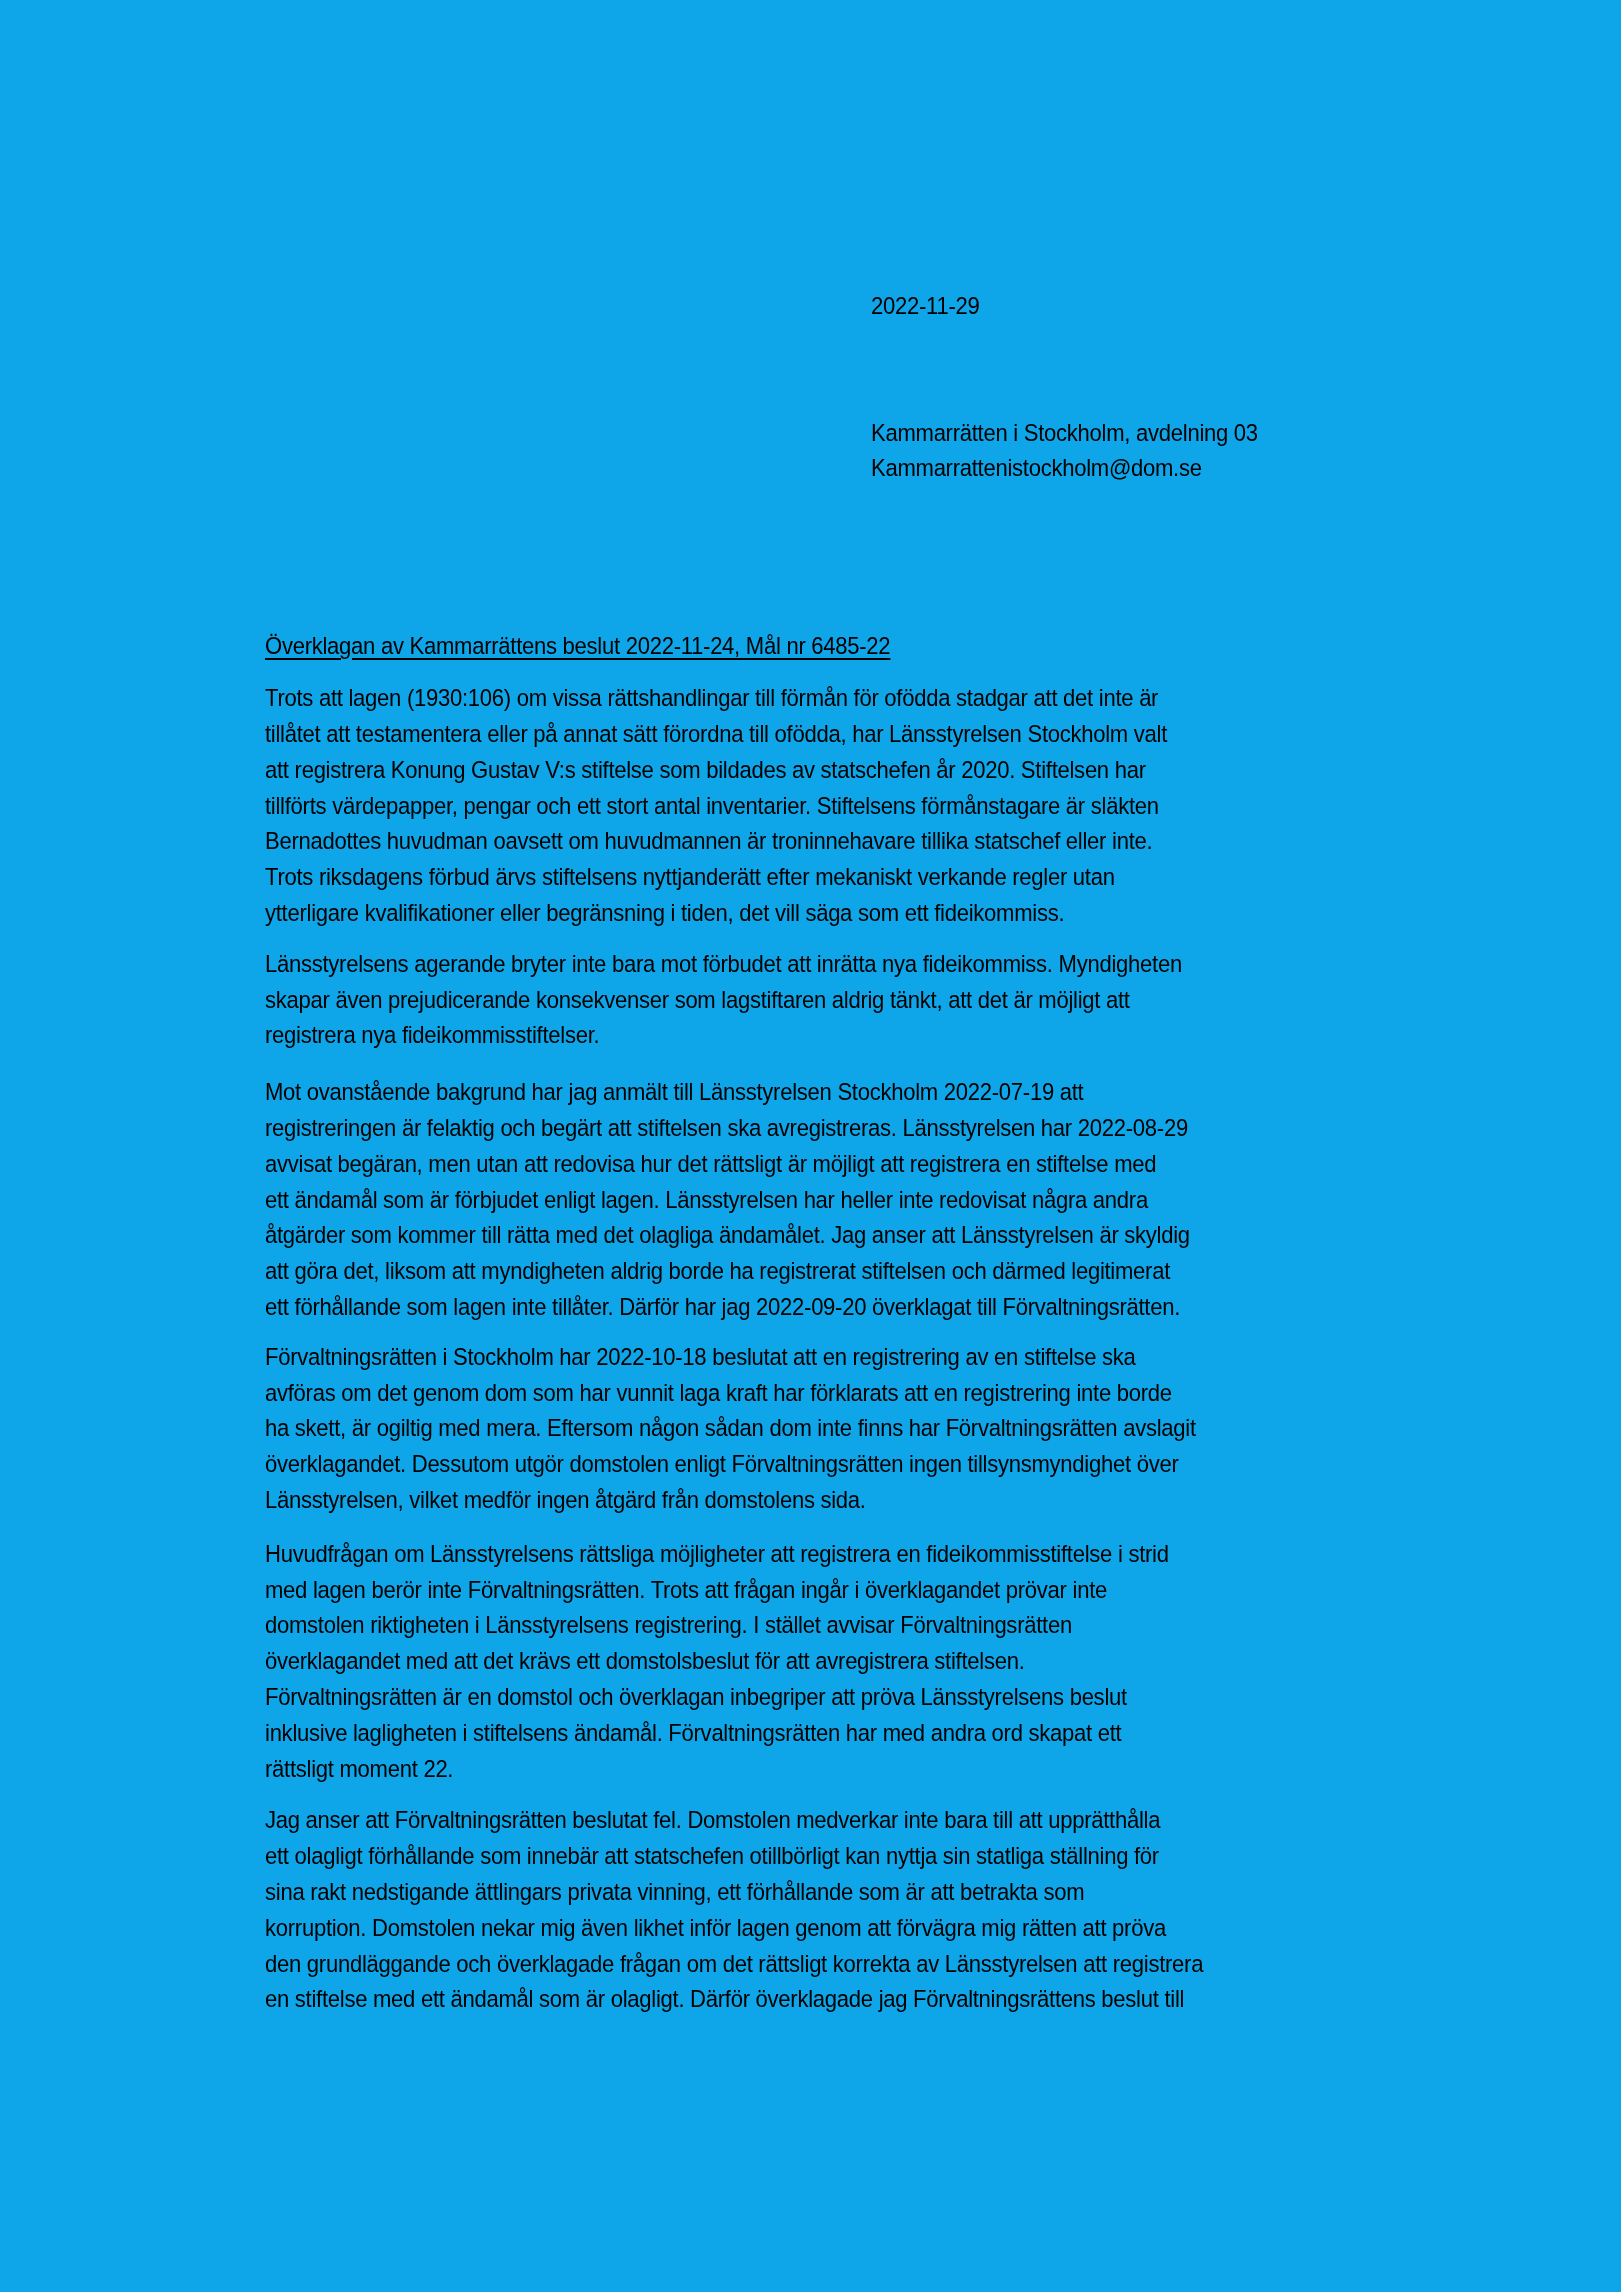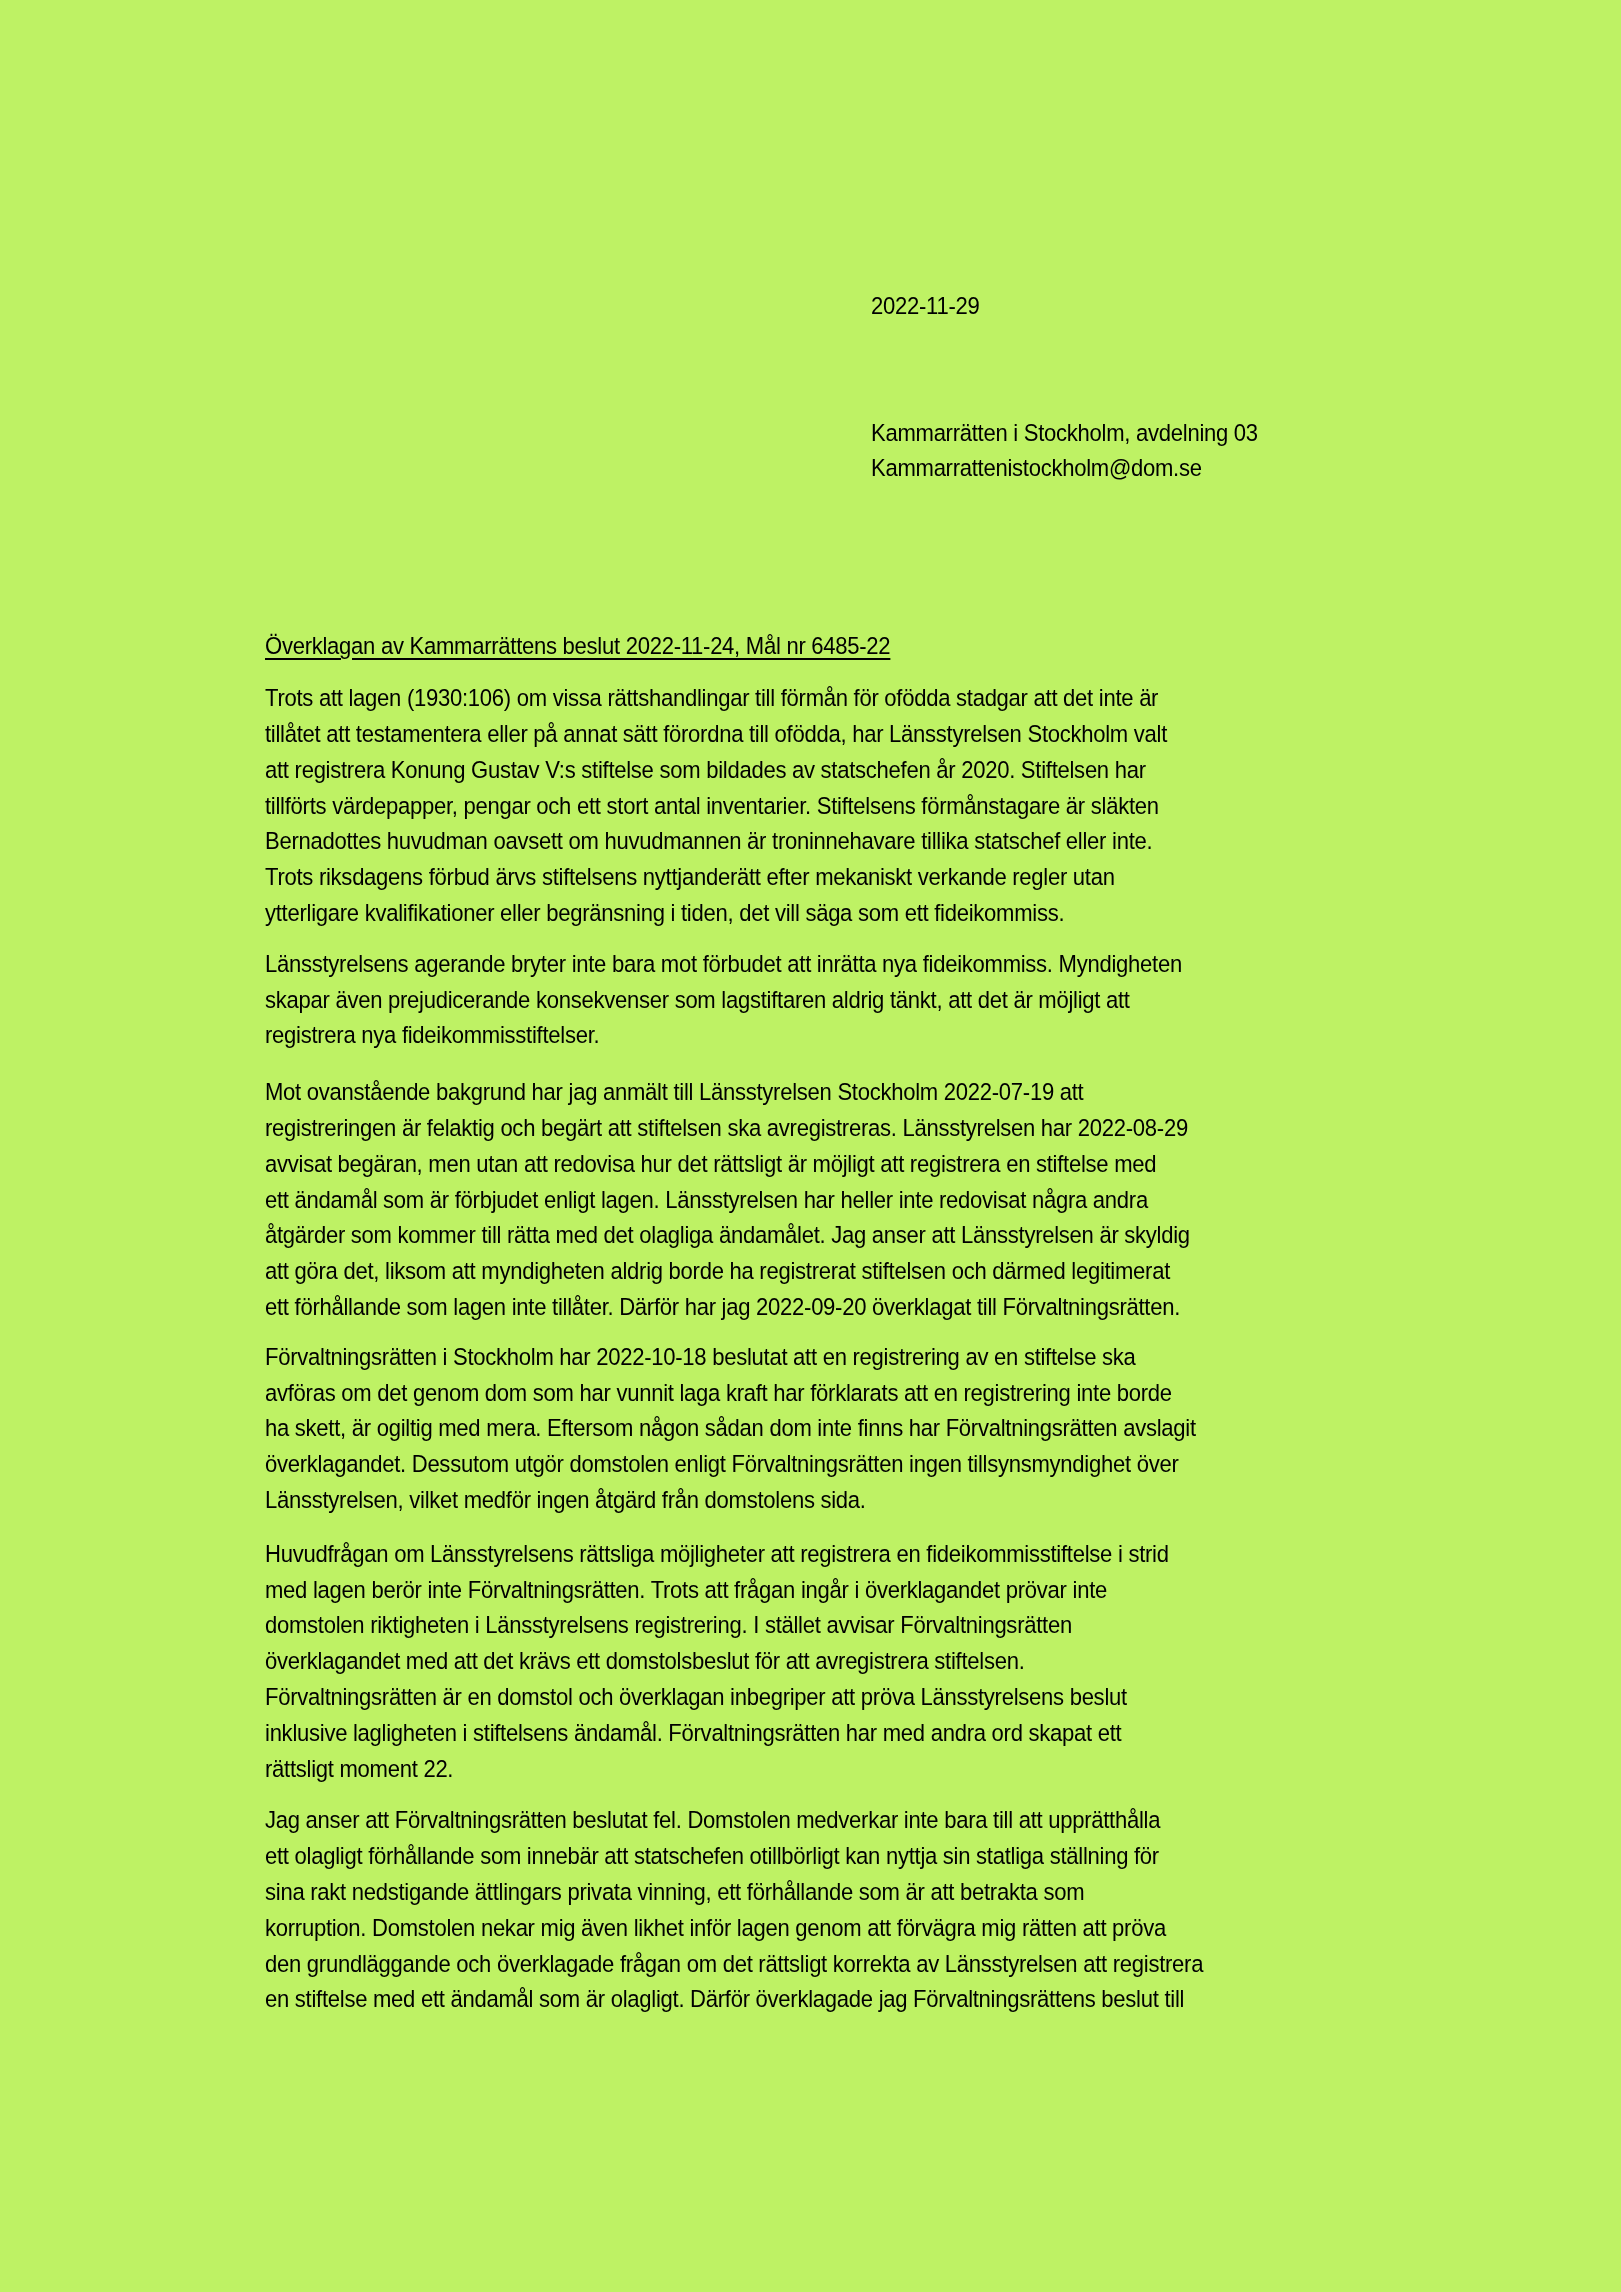--- a/index.html
+++ b/index.html
@@ -1,19 +1,19 @@
 <!DOCTYPE html>
 <html><head>
 <meta charset="utf-8">
 <style>
   html, body { margin: 0; padding: 0; background: #ffffff; }
   body { width: 1621px; height: 2293px; position: relative; overflow: hidden; }
   .page {
     position: absolute; left: 0; top: 0; width: 1621px; height: 2293px;
-    background: #bef264; color: #000000;
+    background: #0ea5e9; color: #000000;
     font-family: "Liberation Sans", sans-serif;
   }
   .line {
     position: absolute; white-space: nowrap;
     font-size: 24.5px; line-height: 35px; letter-spacing: -0.3px;
     transform-origin: 0 0;
   }
   .date { left: 871px; top: 288px; }
   .addr1 { left: 871px; top: 415px; }
   .addr2 { left: 871px; top: 450px; }

